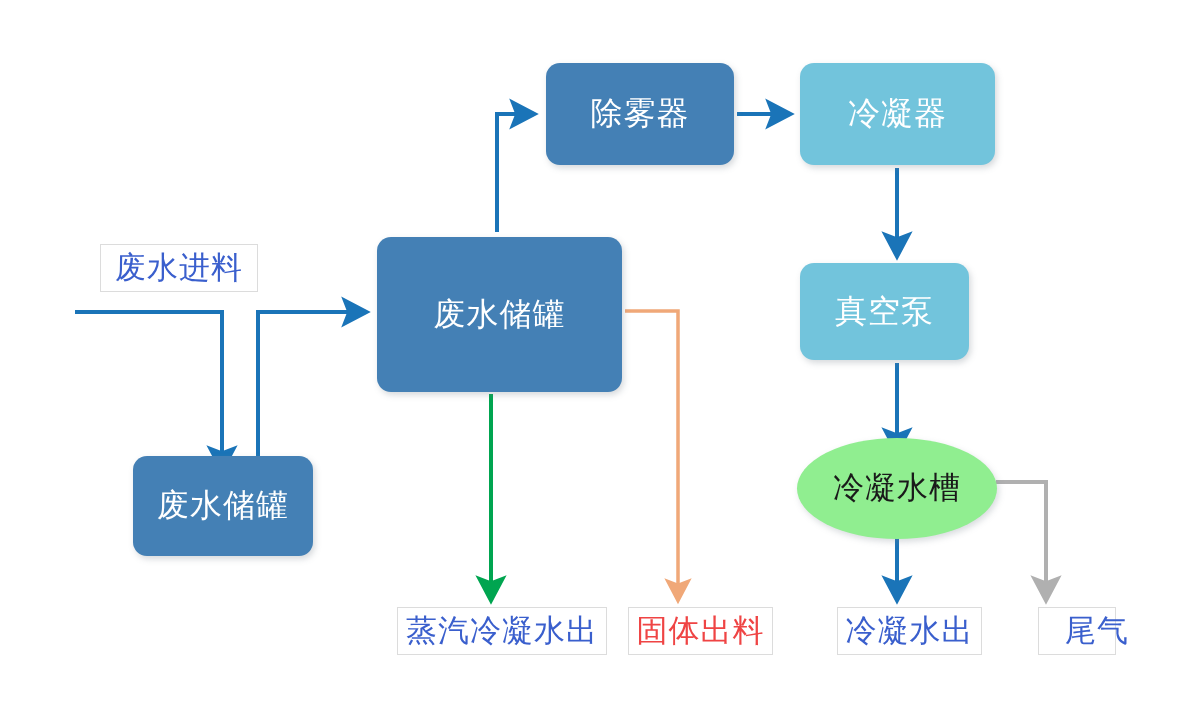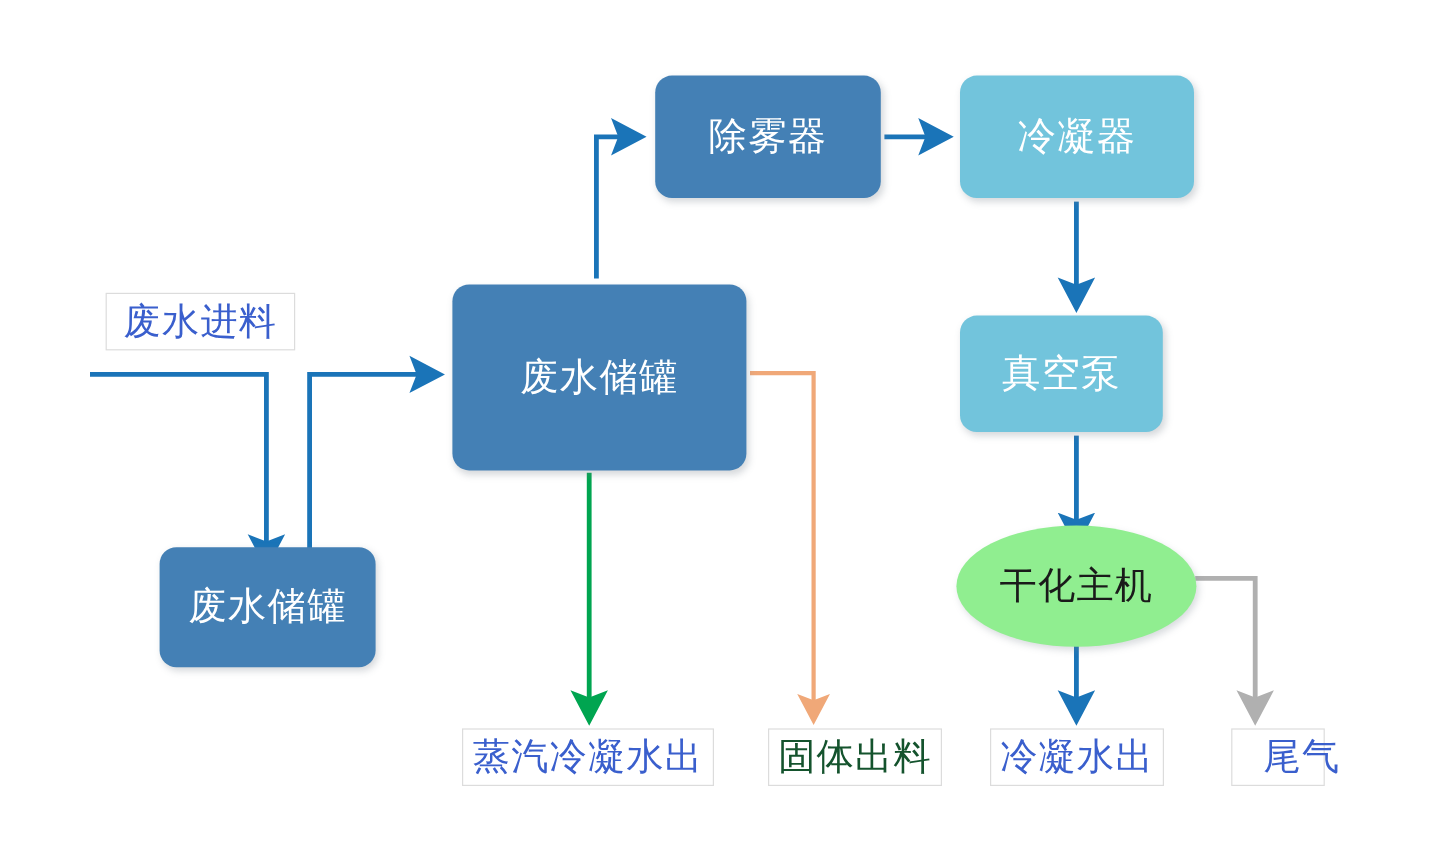--- a/index.html
+++ b/index.html
@@ -52,20 +52,21 @@
     letter-spacing: 1px;
     box-shadow: 2px 3px 6px rgba(120,130,140,0.28);
   }
   .node-label {
     background: #ffffff;
     border: 1px solid #dcdcdc;
     color: #3a5fcd;
     font-size: 31px;
     letter-spacing: 1px;
     padding: 0 4px;
+    margin-left: 12px;
   }
 </style>
 </head>
 <body>
 
 <div id="canvas">
 
   <svg id="edges" viewBox="0 0 1200 716" xmlns="http://www.w3.org/2000/svg">
     <defs>
       <marker id="ah-blue" markerWidth="9" markerHeight="9" refX="6.2" refY="4.5" orient="auto" markerUnits="strokeWidth">
@@ -108,26 +109,26 @@
       <div class="node node-box dark" style="left: 546px; top: 63px; width: 188px; height: 102px; background: rgb(68, 128, 181);">
         <span>除雾器</span>
       </div>
       <div class="node node-box light" style="left: 800px; top: 63px; width: 195px; height: 102px; background: rgb(114, 196, 220);">
         <span>冷凝器</span>
       </div>
       <div class="node node-box light" style="left: 800px; top: 263px; width: 169px; height: 97px; background: rgb(114, 196, 220); justify-content: center;">
         <span>真空泵</span>
       </div>
       <div class="node node-ellipse" style="left: 797px; top: 438px; width: 200px; height: 101px; background: rgb(144, 238, 144);">
-        <span>干化主机</span>
+        <span>冷凝水槽</span>
       </div>
       <div class="node node-label" style="left: 385px; top: 607px; width: 210px; height: 48px; color: rgb(58, 95, 205);">
         <span>蒸汽冷凝水出</span>
       </div>
-      <div class="node node-label" style="left: 640px; top: 607px; width: 145px; height: 48px; color: #14532d;">
+      <div class="node node-label" style="left: 616px; top: 607px; width: 145px; height: 48px; color: #ef4444;">
         <span>固体出料</span>
       </div>
       <div class="node node-label" style="left: 825px; top: 607px; width: 145px; height: 48px; color: rgb(58, 95, 205);">
         <span>冷凝水出</span>
       </div>
       <div class="node node-label" style="left: 1026px; top: 607px; width: 78px; height: 48px; color: rgb(58, 95, 205); padding-left: 44px;">
         <span>尾气</span>
       </div>
     </div>
 

